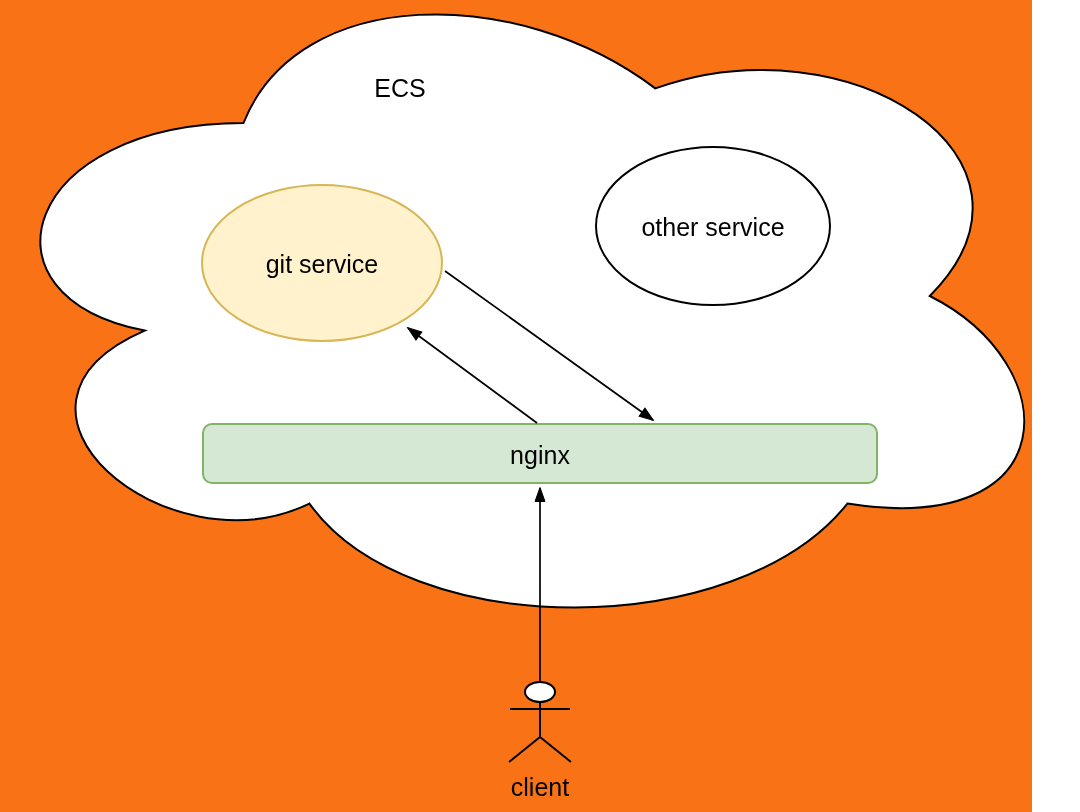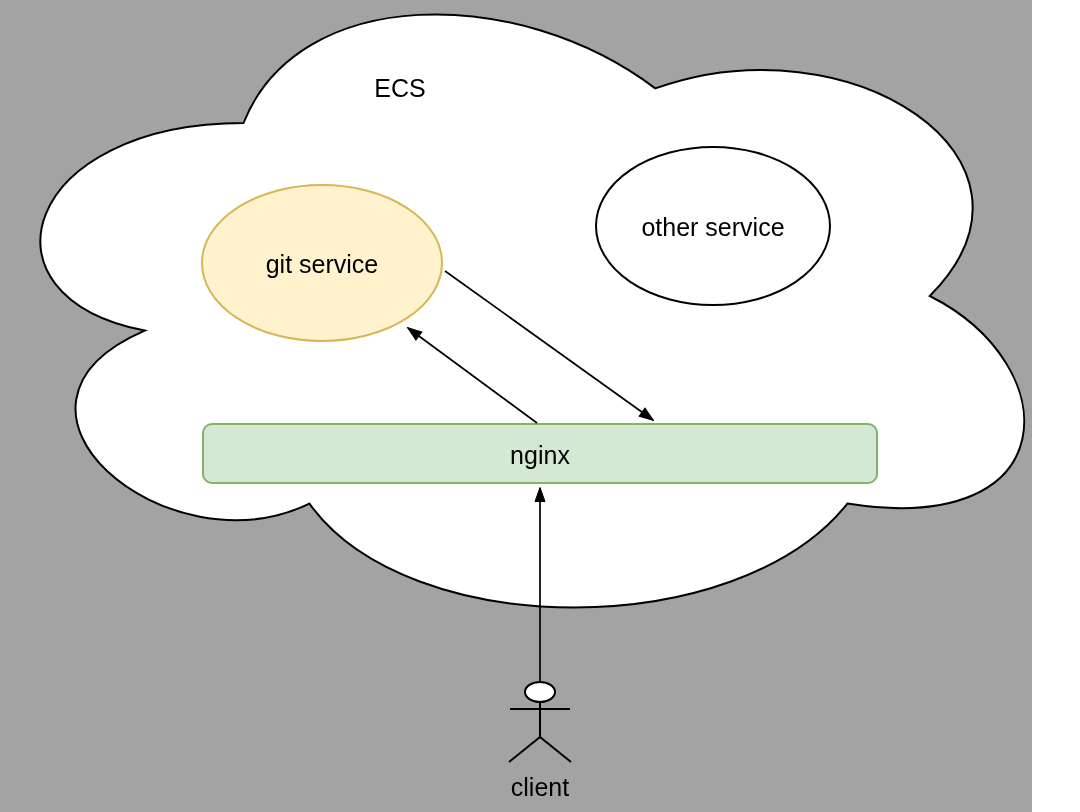--- a/index.html
+++ b/index.html
@@ -4,21 +4,21 @@
 <style>
   html, body {
     margin: 0;
     padding: 0;
     background: #ffffff;
   }
   #canvas {
     position: relative;
     width: 1032px;
     height: 812px;
-    background: #a3a3a3;
+    background: #f97316;
     overflow: hidden;
     font-family: "Liberation Sans", sans-serif;
   }
   svg text {
     font-family: "Liberation Sans", sans-serif;
     font-size: 25px;
     fill: #000000;
   }
 </style>
 </head>

